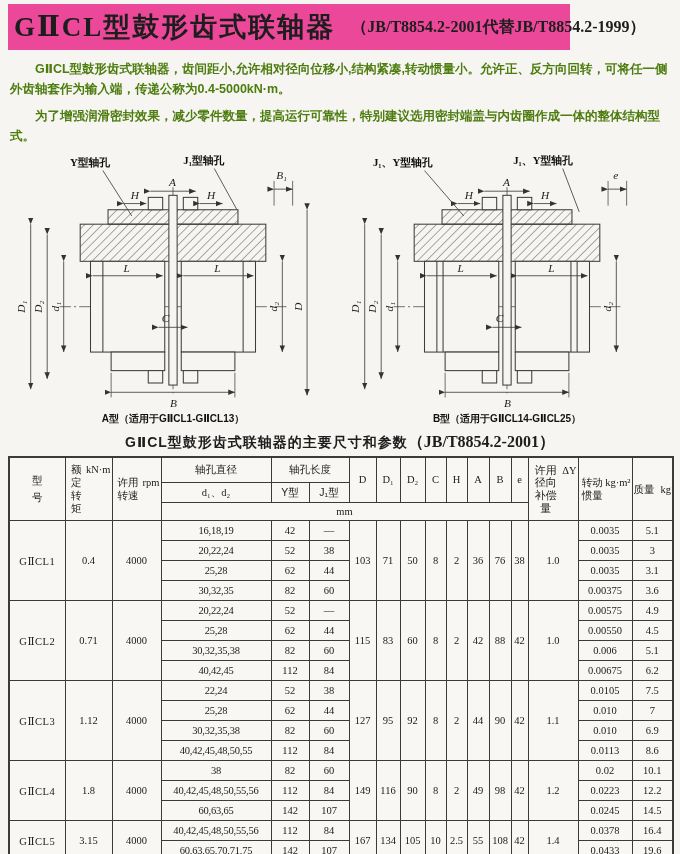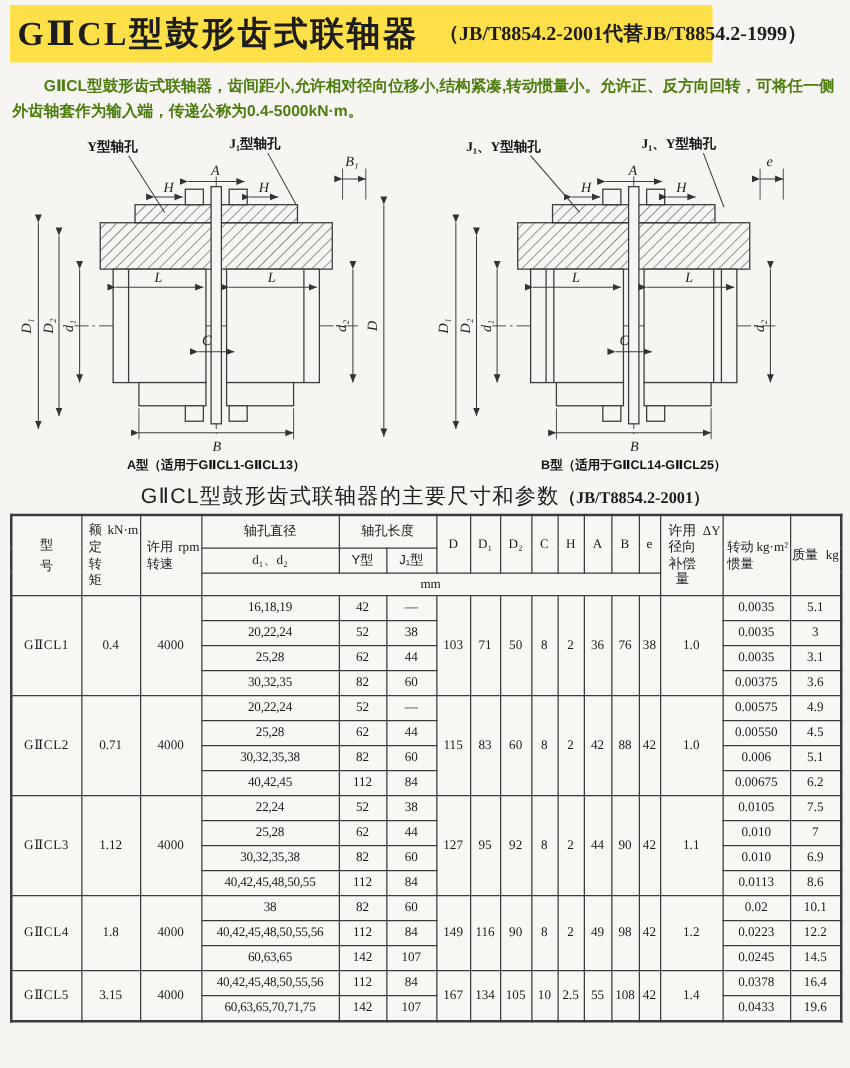--- a/index.html
+++ b/index.html
@@ -6,21 +6,21 @@
   body{
     width:680px;height:854px;overflow:hidden;
     background:#f6f5f2;color:#1d1d1d;
     font-family:"Liberation Sans","DejaVu Sans",sans-serif;
     -webkit-font-smoothing:antialiased;
   }
   .page{position:relative;width:664px;margin:0 auto;padding:4px 0 0 0;}
 
   
   .title-bar{
-    background:#fde047;
+    background:#ec4899;
     width:556px;height:46px;margin-left:0;
     display:flex;align-items:center;white-space:nowrap;overflow:visible;
     padding-left:6px;
   }
   .title-main{
     font-family:"Liberation Serif","DejaVu Serif",serif;
     font-weight:bold;font-size:27px;letter-spacing:2px;
   }
   .title-paren{
     font-size:16px;font-weight:bold;letter-spacing:0;margin-left:16px;
@@ -39,22 +39,22 @@
   .drawing{width:330px;}
   .drawing svg{display:block;width:100%;height:auto;}
   .caption{
     text-align:center;font-size:10px;font-weight:700;margin-top:0px;color:#111;
   }
   .dim{font-family:"Liberation Serif","DejaVu Serif",serif;font-style:italic;font-size:11px;fill:#222;}
   .cjk-label{font-size:10.5px;font-weight:600;fill:#111;font-style:normal;}
 
   
   .table-title{text-align:center;margin:6px 0 3px 0;white-space:nowrap;}
-  .table-title .main{font-size:17px;font-weight:400;letter-spacing:1px;text-align:center;}
-  .table-title .paren{font-size:13px;font-weight:600;font-family:"Liberation Serif","DejaVu Serif",serif;}
+  .table-title .main{font-size:14px;font-weight:700;letter-spacing:1px;text-align:center;}
+  .table-title .paren{font-size:16px;font-weight:600;font-family:"Liberation Serif","DejaVu Serif",serif;}
 
   
   table.dim-table{
     border-collapse:collapse;table-layout:fixed;width:664px;
     border:2px solid #3b3b3b;background:#f8f7f4;
   }
   table.dim-table th,table.dim-table td{
     border:1px solid #3b3b3b;padding:0 1px;text-align:center;vertical-align:middle;
     font-weight:normal;color:#1a1a1a;
   }
@@ -75,20 +75,21 @@
 
 <div class="page">
 
   <div class="title-bar">
     <span class="title-main">GⅡCL型鼓形齿式联轴器</span>
     <span class="title-paren">（JB/T8854.2-2001代替JB/T8854.2-1999）</span>
   </div>
 
   <div class="intro">
     <p>GⅡCL型鼓形齿式联轴器，齿间距小,允许相对径向位移小,结构紧凑,转动惯量小。允许正、反方向回转，可将任一侧外齿轴套作为输入端，传递公称为0.4-5000kN·m。</p>
+    <p>为了增强润滑密封效果，减少零件数量，提高运行可靠性，特别建议选用密封端盖与内齿圈作成一体的整体结构型式。</p>
   </div>
 
   <div class="drawings">
 
     <div class="drawing">
       <svg viewBox="0 0 320 252">
         <defs>
           <pattern id="hatchA" patternUnits="userSpaceOnUse" width="6" height="6" patternTransform="rotate(45)">
             <line x1="0" y1="0" x2="0" y2="6" stroke="#5a5a5a" stroke-width="1"></line>
           </pattern>

